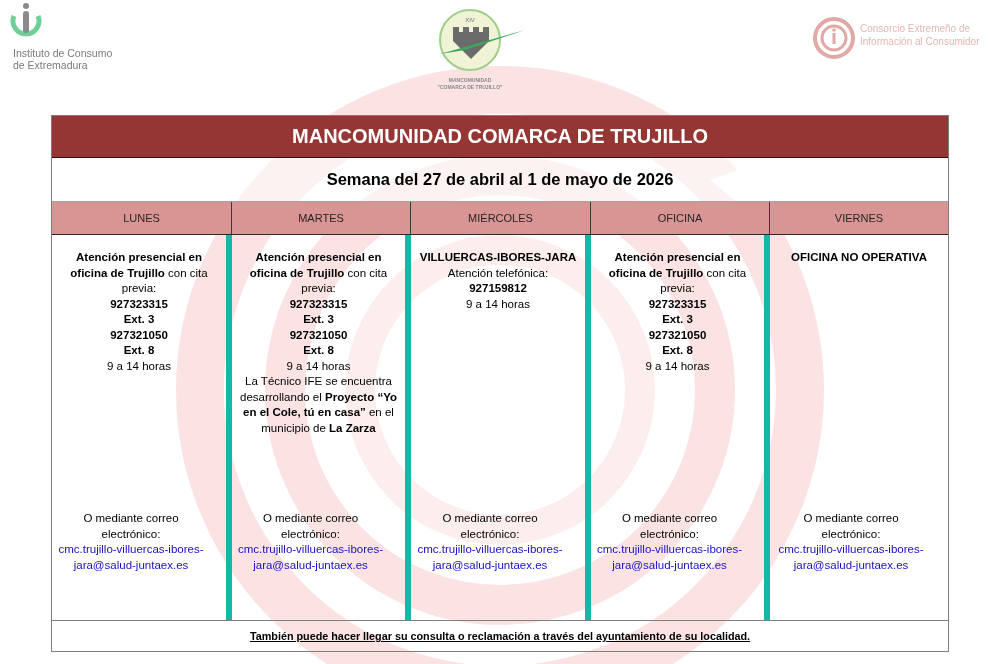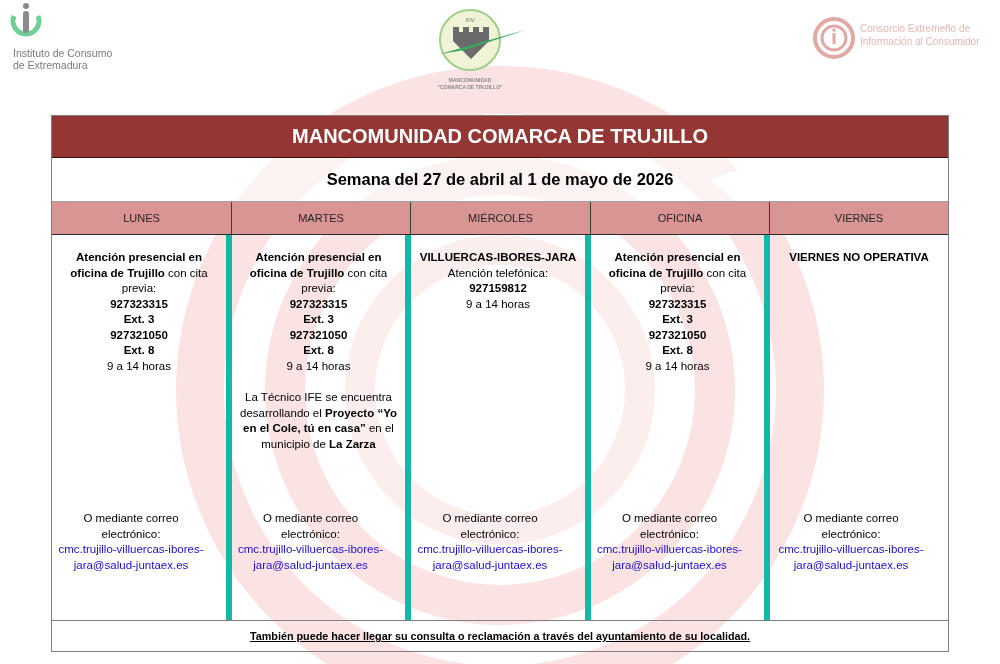--- a/index.html
+++ b/index.html
@@ -25,21 +25,21 @@
   .days-row { height: 33px; display: flex; background: #d99594; border-bottom: 1px solid #2b2b2b; }
   .day-h { flex: 0 0 auto; display: flex; align-items: center; justify-content: center; font-size: 11px; color: #262626; border-right: 1px solid #3a3a3a; }
   .day-h:last-child { border-right: none; }
   .w1 { width: 180px; } .w2 { width: 179px; } .w3 { width: 180px; } .w4 { width: 179px; } .w5 { width: 178px; text-align: center; }
 
   .body-row { height: 386px; display: flex; border-bottom: 1px solid #7f7f7f; }
   .cell { position: relative; border-right: 6px solid #14b8a6; text-align: center; font-size: 11.5px; line-height: 15.5px; padding-top: 15px; }
   .cell:last-child { border-right: none; }
   .cell b { font-weight: bold; }
   .cell .line { display: block; }
-  .cell .note { margin-top: 16px; display: block; padding: 0 4px; }
+  .cell .note { margin-top: 0; display: block; padding: 0 4px; }
   .cell .mail { position: absolute; left: 0; right: 16px; top: 276px; text-align: center; }
   .cell .mail a { color: #1a0dcc; display: block; }
 
   .foot-row { height: 30px; display: flex; align-items: center; justify-content: center; font-weight: bold; font-size: 10.8px; text-decoration: underline; }
 </style>
 </head>
 <body>
 
 <svg class="watermark" viewBox="0 0 660 660">
   <circle cx="330" cy="330" r="300" fill="none" stroke="#fbe3e3" stroke-width="48"></circle>
@@ -149,21 +149,21 @@
       <b class="line">Ext. 8</b>
       <span class="line">9 a 14 horas</span>
       <div class="mail">
         <span class="line">O mediante correo</span>
         <span class="line">electrónico:</span>
         <a><span>cmc.trujillo-villuercas-ibores-</span><br><span>jara@salud-juntaex.es</span></a>
       </div>
     </div>
 
     <div class="cell w5">
-      <b class="line">VIERNES NO OPERATIVA</b>
+      <b class="line">OFICINA NO OPERATIVA</b>
       <div class="mail">
         <span class="line">O mediante correo</span>
         <span class="line">electrónico:</span>
         <a><span>cmc.trujillo-villuercas-ibores-</span><br><span>jara@salud-juntaex.es</span></a>
       </div>
     </div>
   </div>
 
   <div class="foot-row">También puede hacer llegar su consulta o reclamación a través del ayuntamiento de su localidad.</div>
 </div>

